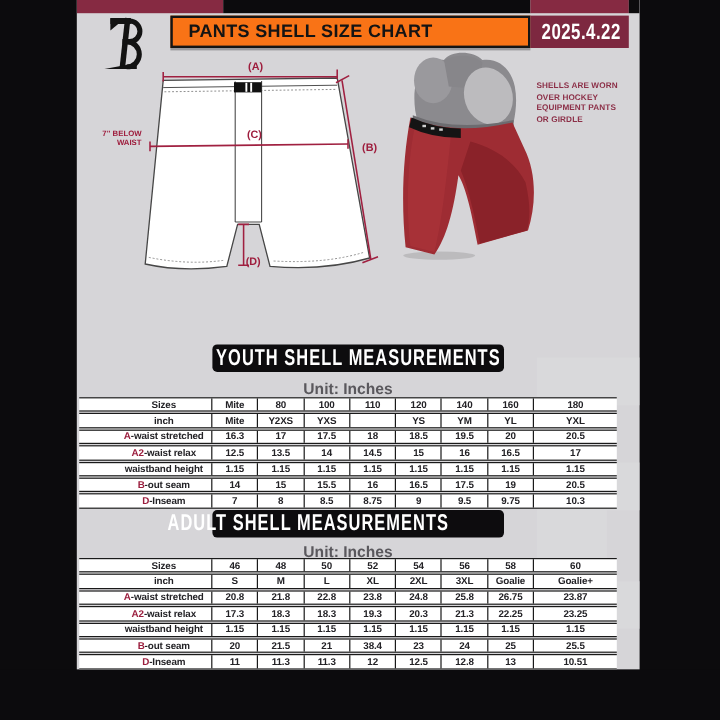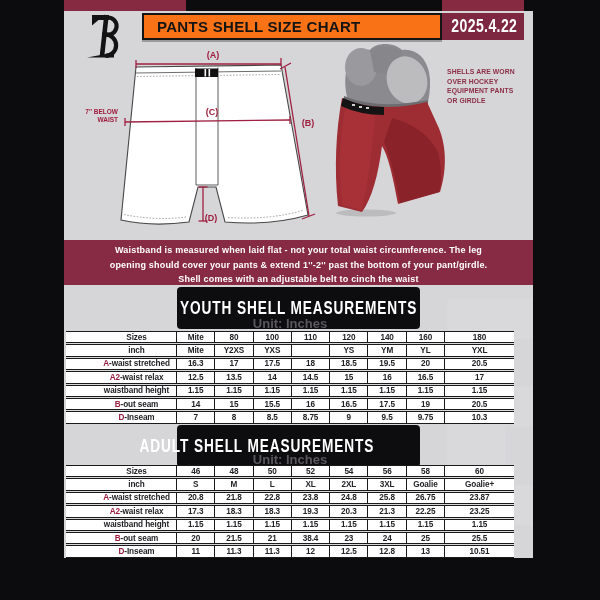--- a/index.html
+++ b/index.html
@@ -28,21 +28,21 @@
   .below-waist{left:8px;top:108px;width:46px;text-align:right;font-size:6.5px;font-weight:bold;
                color:#9e1d3d;line-height:8px;white-space:pre;}
   .photo{left:268px;top:40px;}
   .photo-note{left:383px;top:67px;width:84px;font-size:6.8px;font-weight:bold;color:#8c2f47;
               line-height:9.5px;white-space:pre;letter-spacing:.1px;}
   
   .banner{left:0;top:240px;width:469px;height:45px;background:#872b44;color:#fff;text-align:center;
           font-size:9px;font-weight:bold;line-height:14.5px;white-space:pre;padding-top:3px;
           box-sizing:border-box;letter-spacing:.2px;}
   
-  .pill{left:113px;width:243px;height:42px;background:#0d0c0e;border-radius:4px;display:flex;
+  .pill{left:113px;width:243px;height:23px;background:#0d0c0e;border-radius:4px;display:flex;
         align-items:center;justify-content:center;color:#fff;z-index:2;}
   .pill .cond{font-size:19px;transform:scale(0.72,1.0);letter-spacing:1.2px;}
   .pill.youth{top:287px;} .pill.adult{top:425px;justify-content:flex-end;}
   .unit{left:2px;width:448px;text-align:center;font-size:13px;font-weight:bold;color:#5a585d;z-index:2;}
   .unit.youth{top:316px;} .unit.adult{top:452px;}
   
   .table{left:2px;width:448px;z-index:2;}
   .table.youth{top:331px;} .table.adult{top:465px;}
   .trow{display:grid;grid-template-columns:110px repeat(7,38.3px) 69.9px;background:#fff;
         border-top:1.2px solid #1a1a1a;border-bottom:1.2px solid #1a1a1a;height:12.4px;
@@ -139,23 +139,20 @@
         <rect x="20" y="64" width="3" height="2" fill="#cfcfcf"></rect>
           <rect x="27" y="66" width="3" height="2" fill="#cfcfcf"></rect>
           <rect x="34" y="67" width="3" height="2" fill="#cfcfcf"></rect>
       </svg>
     </div>
     <div class="photo-note">SHELLS ARE WORN
 OVER HOCKEY
 EQUIPMENT PANTS
 OR GIRDLE</div>
 
-    <div class="banner">Waistband is measured when laid flat - not your total waist circumference. The leg
-opening should cover your pants &amp; extend 1''-2'' past the bottom of your pant/girdle.
-Shell comes with an adjustable belt to cinch the waist</div>
 
     <div class="pill youth">
       <span class="cond">YOUTH SHELL MEASUREMENTS</span>
     </div>
     <div class="unit youth">Unit: Inches</div>
     <div class="table youth">
         <div class="trow">
           <div class="tc label">
             <span>Sizes</span>
           </div>

